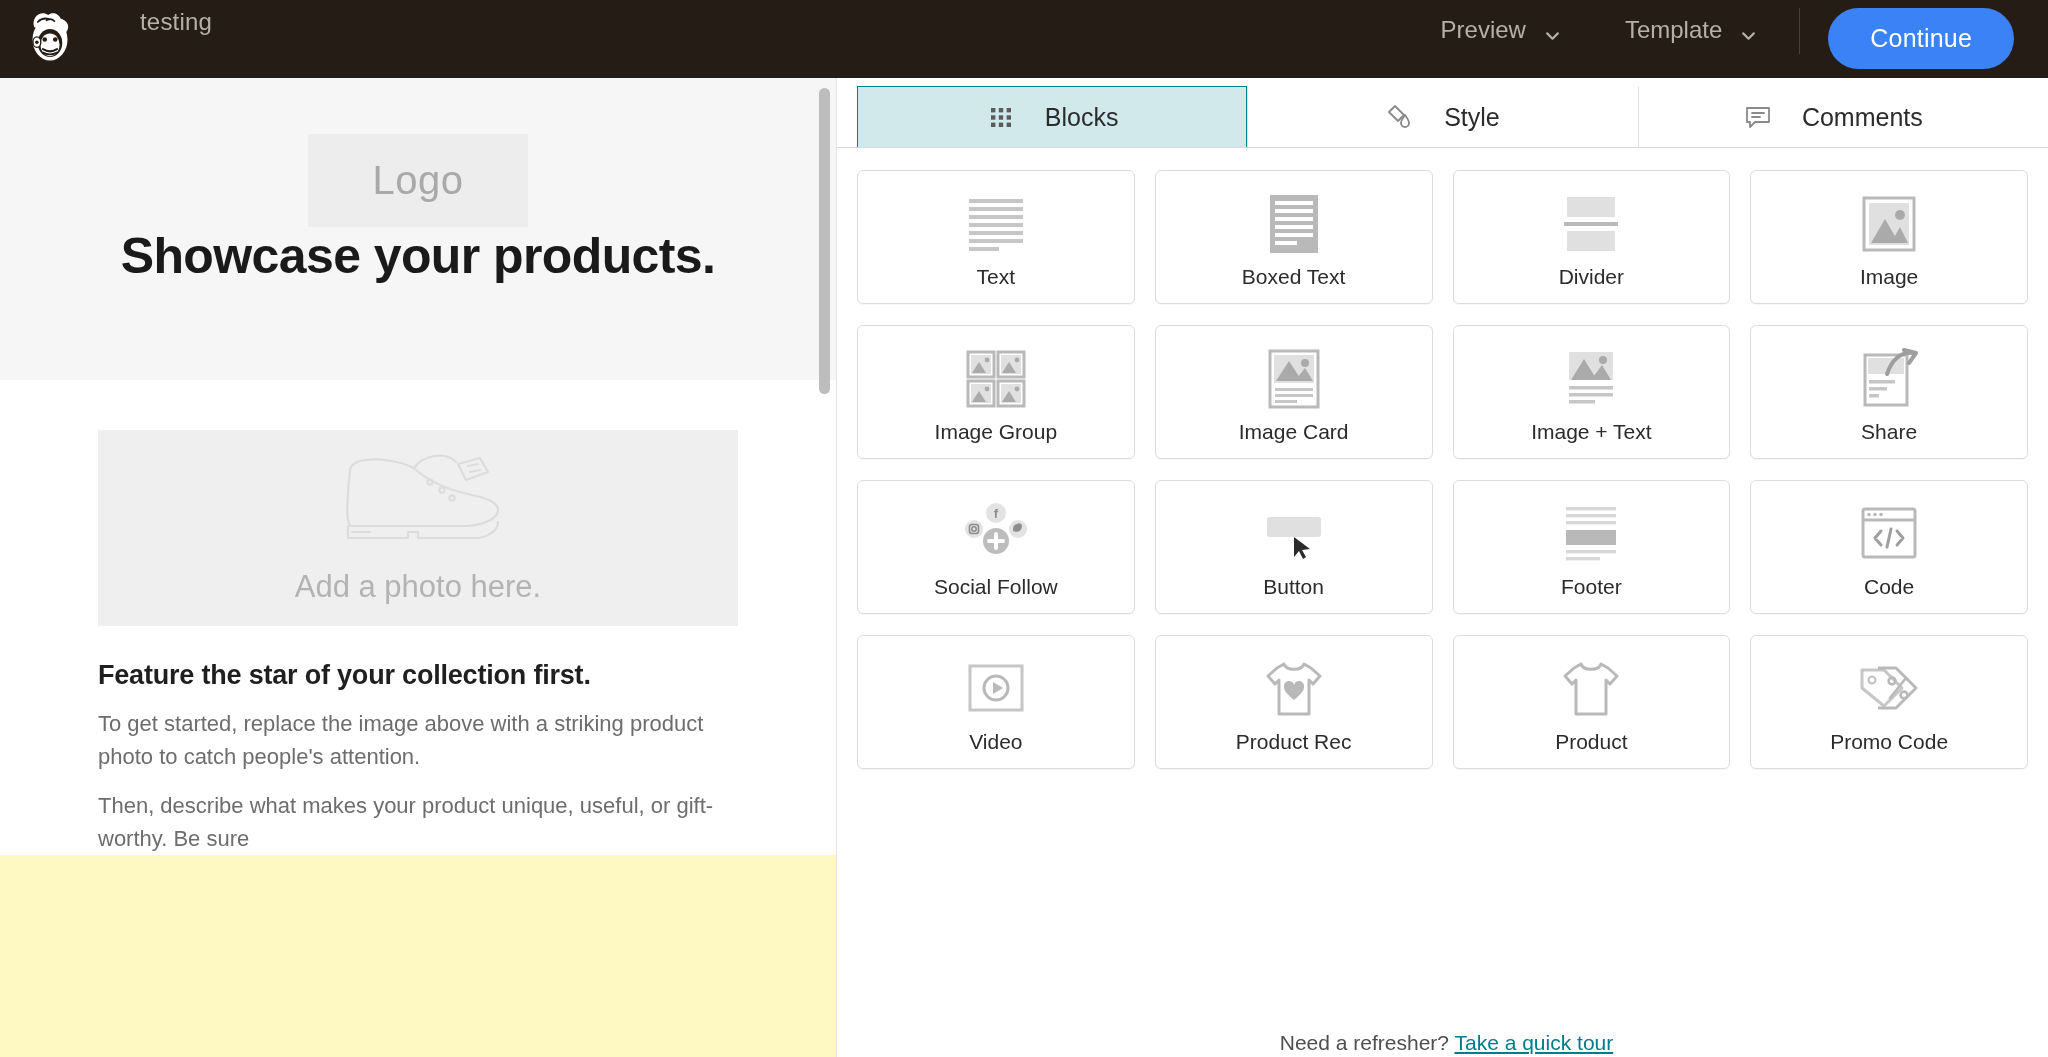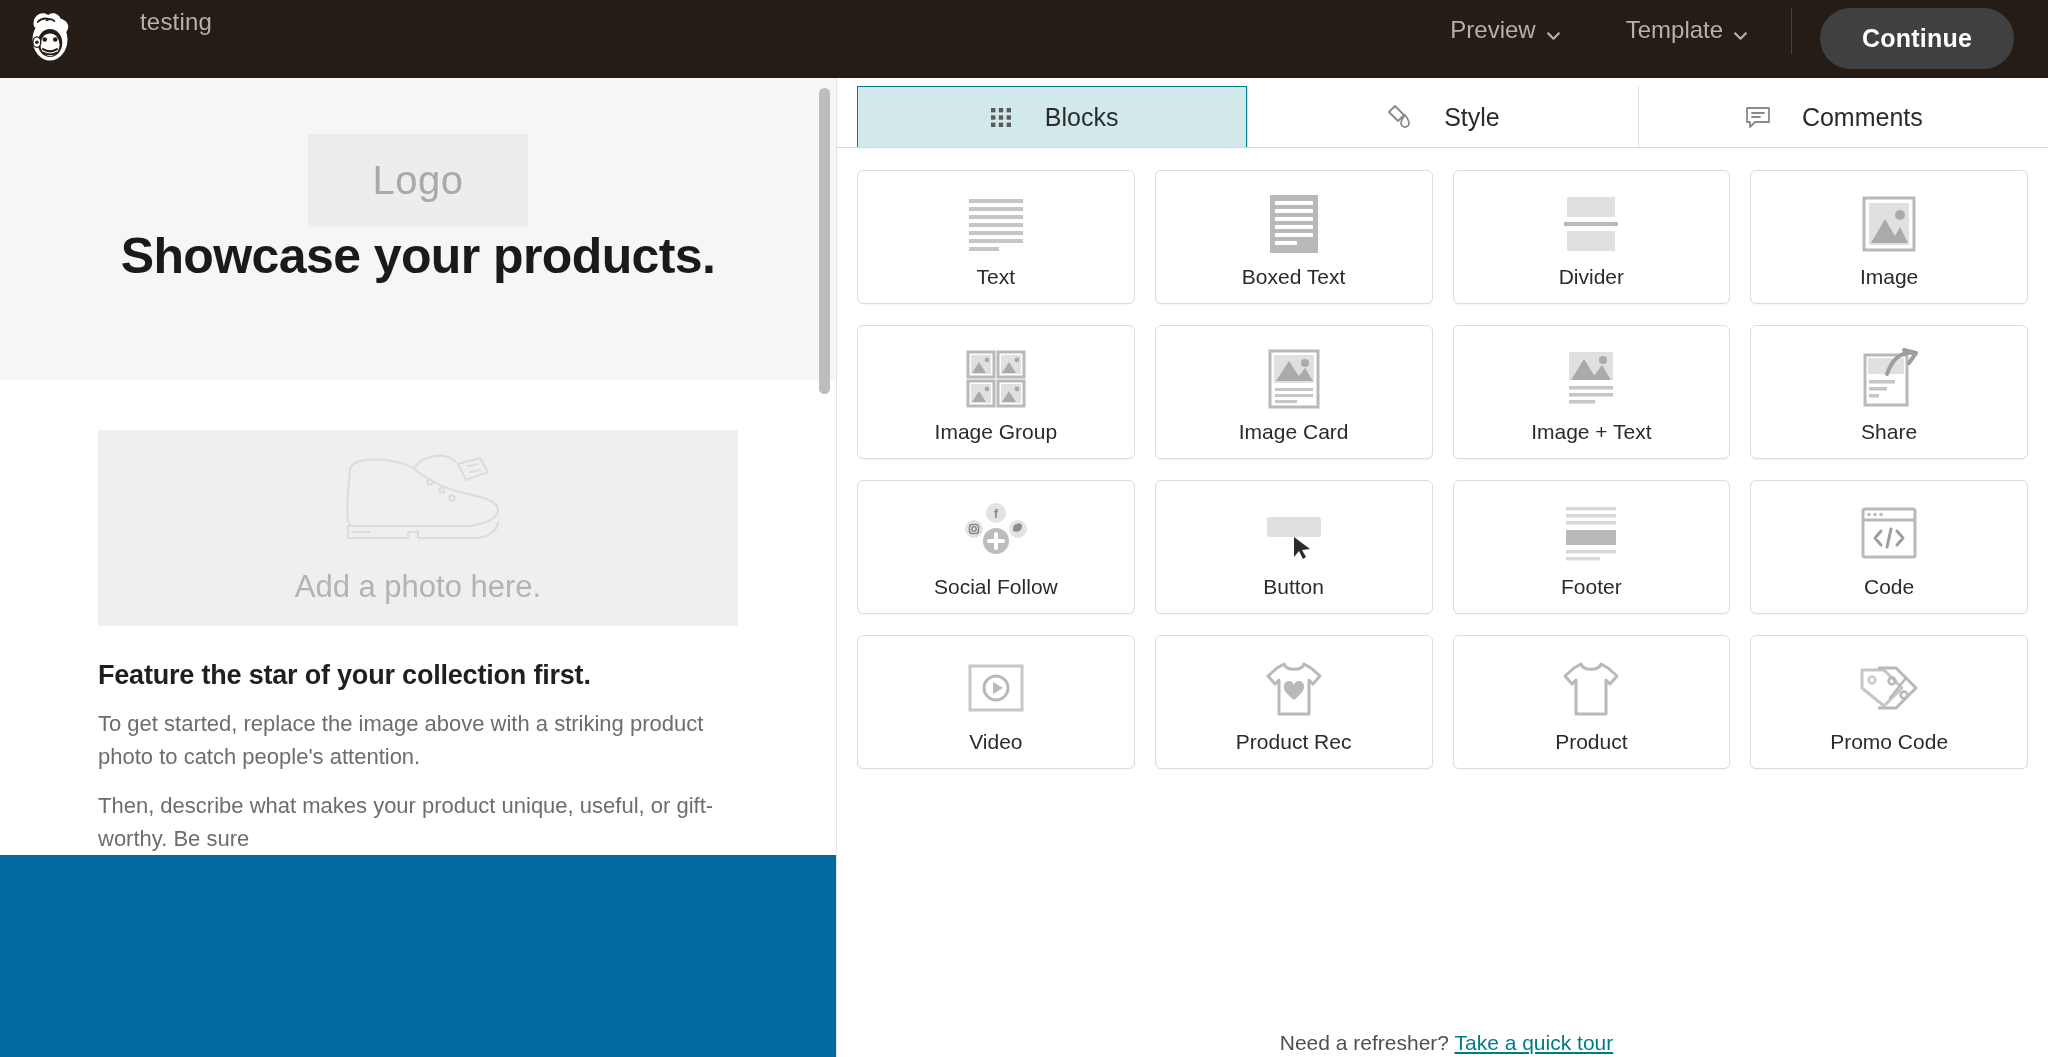--- a/index.html
+++ b/index.html
@@ -19,45 +19,45 @@
     padding: 8px 34px 0 22px;
     position: relative; z-index: 30;
   }
   .brand-logo { width: 56px; height: 56px; flex: 0 0 56px; }
   .campaign-name {
     margin-left: 62px;
     color: #b7b0a8; font-size: 24px; letter-spacing: .2px;
   }
   .topbar-spacer { flex: 1 1 auto; }
   .topbar-menu {
-    display: flex; align-items: center; gap: 9px;
+    display: flex; align-items: center; gap: 18px;
     color: #b7b0a8; font-size: 24px;
     padding: 8px 18px; cursor: pointer; white-space: nowrap;
   }
   .chev { display: inline-block; width: 17px; height: 17px; }
   .topbar-divider {
     width: 1px; height: 46px; background: #4a423a;
     margin: 0 28px 0 24px;
   }
   .continue-btn {
-    background: #404040; color: #fff;
-    font-size: 25px; font-weight: bold;
+    background: #3b82f6; color: #fff;
+    font-size: 25px; font-weight: normal;
     border: none; border-radius: 40px;
     padding: 16px 42px; cursor: pointer;
     letter-spacing: .2px;
   }
 
   
   .body-split { flex: 1 1 auto; display: flex; min-height: 0; position: relative; }
 
   
   .canvas-wrap {
     width: 836px; flex: 0 0 836px;
     position: relative; overflow: hidden;
-    background: #0369a1;
+    background: #fef9c3;
   }
   .canvas-scroll { position: absolute; inset: 0; overflow: hidden; }
   .hero-band {
     background: #f6f6f6;
     padding: 56px 0 0 0;
     height: 302px;
   }
   .logo-ph {
     width: 220px; height: 93px; margin: 0 auto;
     background: #ededed;

